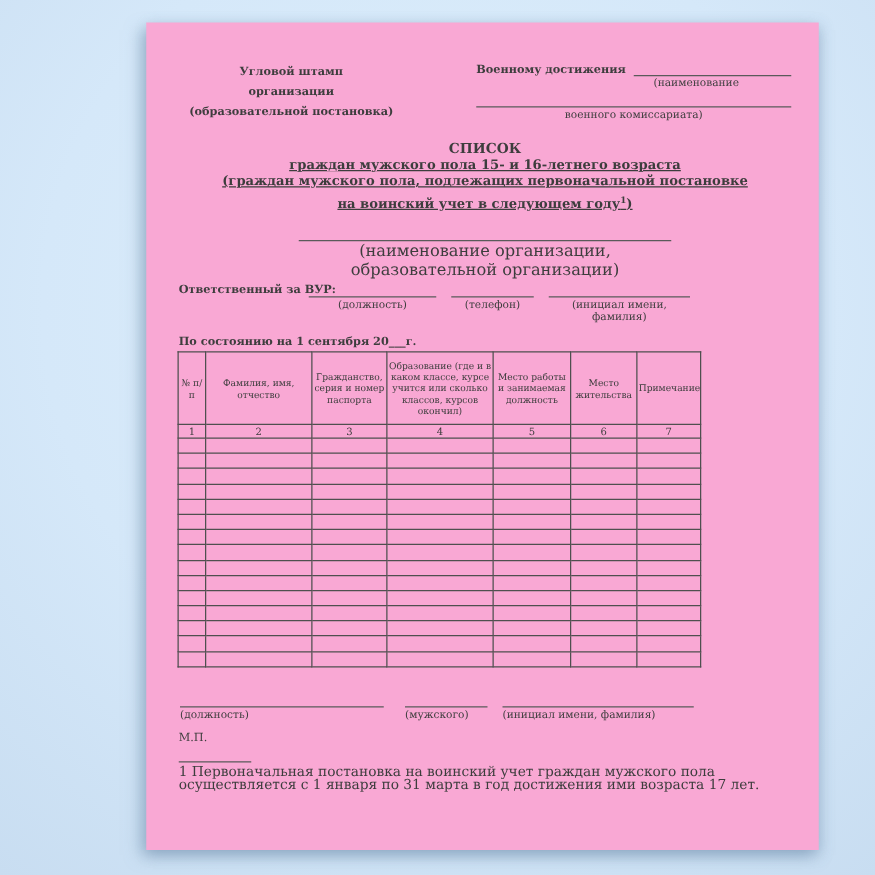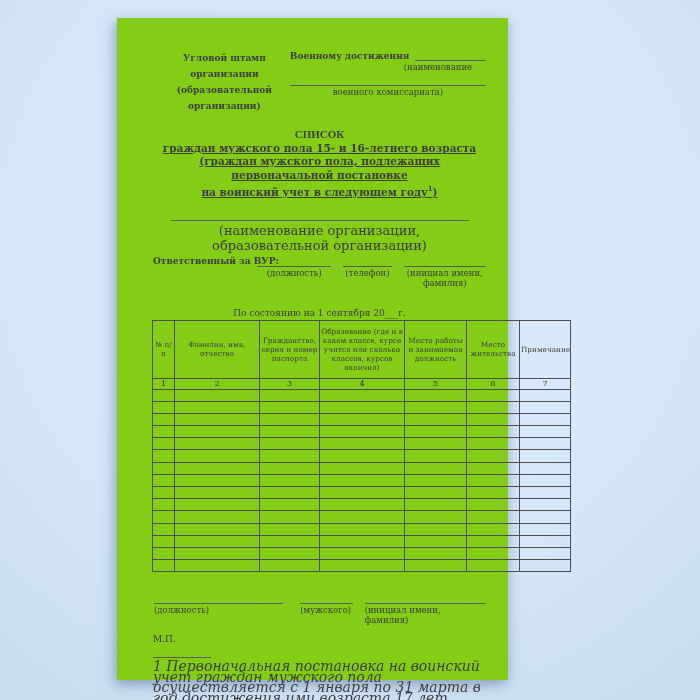--- a/index.html
+++ b/index.html
@@ -6,73 +6,73 @@
   html, body { width: 700px; height: 700px; overflow: hidden; }
   body {
     font-family: "DejaVu Serif", "Liberation Serif", serif;
     background: radial-gradient(circle at 50% 35%, #ddeefb 0%, #d5e8f9 55%, #c8ddf1 100%);
     color: #3d3d3d;
     position: relative;
   }
   .page {
     position: absolute;
     left: 117px; top: 18px;
-    width: 391px; height: 662px;
-    background: #84cc16;
+    width: 538px; height: 662px;
+    background: #f9a8d4;
     box-shadow: -4px 5px 12px rgba(110,140,170,0.55), 2px 3px 10px rgba(120,150,180,0.35);
-    padding: 30px 22px 0 36px;
+    padding: 30px 22px 0 26px;
     font-size: 9px;
   }
   .hdr { display: flex; justify-content: space-between; margin-left: 6px; }
   .stamp { width: 168px; text-align: center; font-weight: bold; line-height: 16px; padding-top: 2px; }
   .commissar { width: 252px; padding-top: 2px; }
   .c-row1 { display: flex; align-items: flex-end; }
   .c-row1 .lbl { font-weight: bold; white-space: nowrap; padding-right: 6px; }
   .blank { border-bottom: 1px solid #5a5a5a; height: 11px; flex: 1; }
   .c-cap1 { text-align: center; padding-left: 100px; font-size: 8.5px; margin-top: 1px; }
   .c-line2 { border-bottom: 1px solid #5a5a5a; height: 14px; }
   .c-cap2 { text-align: center; font-size: 8.5px; margin-top: 1px; }
   .title { text-align: center; font-weight: bold; margin-top: 14px; line-height: 13.5px; }
-  .title .t1 { font-size: 11px; font-family: Liberation Serif, serif; }
+  .title .t1 { font-size: 11px; }
   .title .t2 { font-size: 10.5px; text-decoration: underline; }
   sup { font-size: 7px; }
   .orgline { width: 298px; margin: 14px auto 0 auto; text-align: center; }
   .orgline .rule { border-bottom: 1px solid #5a5a5a; height: 8px; }
   .orgline .cap { font-size: 13px; margin-top: 1.5px; }
   .f-row { display: flex; align-items: flex-end; margin-top: 6px; }
   .f-row .lbl { font-weight: bold; white-space: nowrap; padding-right: 8px; }
   .resp-wrap { margin-top: 3px; }
   .resp-lines { display: flex; margin-left: 104px; }
   .resp-lines .grp { text-align: center; }
   .grp .rule { border-bottom: 1px solid #5a5a5a; height: 10px; }
   .grp .cap { font-size: 8.5px; margin-top: 1px; }
   .g1 { width: 102px; } .g2 { width: 66px; margin-left: 12px; } .g3 { width: 113px; margin-left: 12px; }
-  .asof { text-align: center; font-weight: normal; margin-top: 20px; padding-right: 0px; }
+  .asof { text-align: left; font-weight: bold; margin-top: 10px; padding-right: 0px; }
   table { border-collapse: collapse; table-layout: fixed; width: 418px; margin-top: 2px; margin-left: -1px; }
   th, td { border: 1px solid #4f4f4f; text-align: center; vertical-align: middle; overflow: hidden; }
   th { font-weight: normal; font-size: 7.3px; line-height: 9px; height: 58px; padding: 2px 1px; }
   tr.nums td { font-size: 8px; height: 11px; padding: 0; }
   tr.empty td { height: 12.2px; padding: 0; }
   .footer-head { font-weight: bold; margin-top: 13px; }
   .sig-row { display: flex; margin-top: 22px; margin-left: 1px; }
   .s1 { width: 163px; } .s2 { width: 66px; margin-left: 17px; } .s3 { width: 153px; margin-left: 12px; }
   .mp { margin-top: 9px; }
-  .footnote { margin-top: 13px; font-size: 14px; line-height: 10.5px; font-style: italic; }
+  .footnote { margin-top: 13px; font-size: 11px; line-height: 10.5px; }
   .footnote .sep { width: 58px; border-top: 1px solid #5a5a5a; margin-bottom: 3px; }
 </style>
 </head>
 <body>
 
 <div class="page">
 
   <div class="hdr">
     <div class="stamp">
       <div>Угловой штамп</div>
       <div>организации</div>
-      <div>(образовательной организации)</div>
+      <div>(образовательной постановка)</div>
     </div>
     <div class="commissar">
       <div class="c-row1">
         <span class="lbl">Военному достижения</span>
         <span class="blank"></span>
       </div>
       <div class="c-cap1">(наименование</div>
       <div class="c-line2"></div>
       <div class="c-cap2">военного комиссариата)</div>
     </div>

